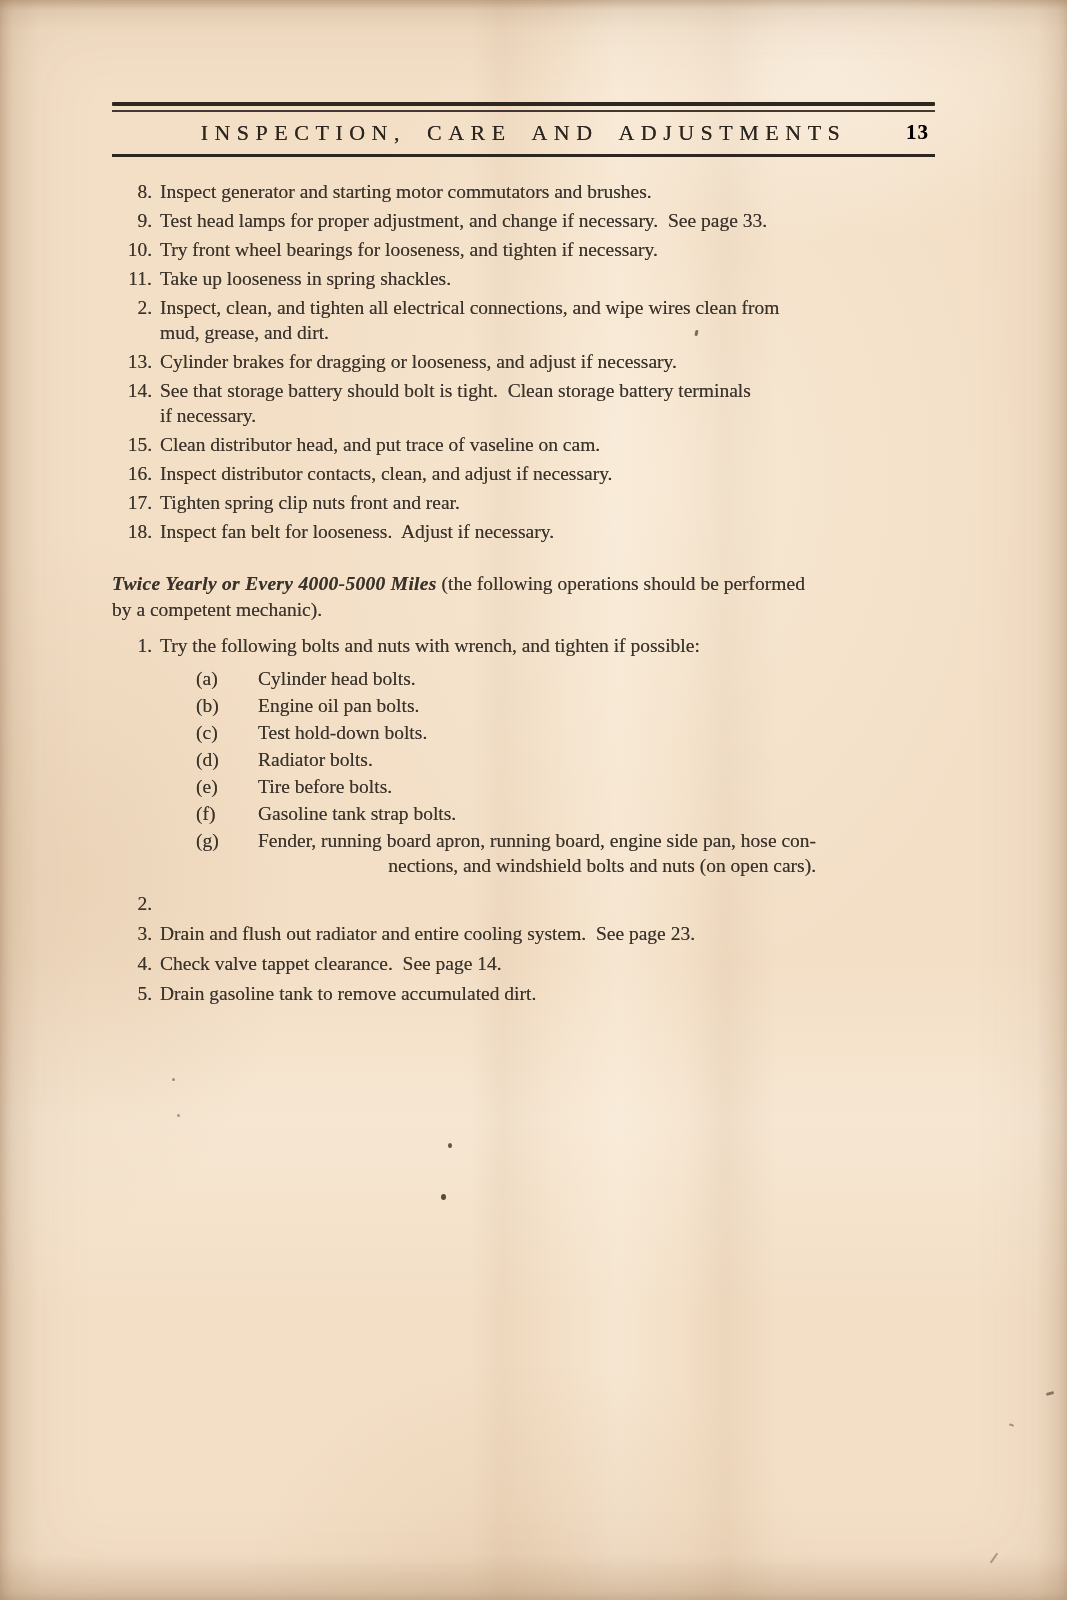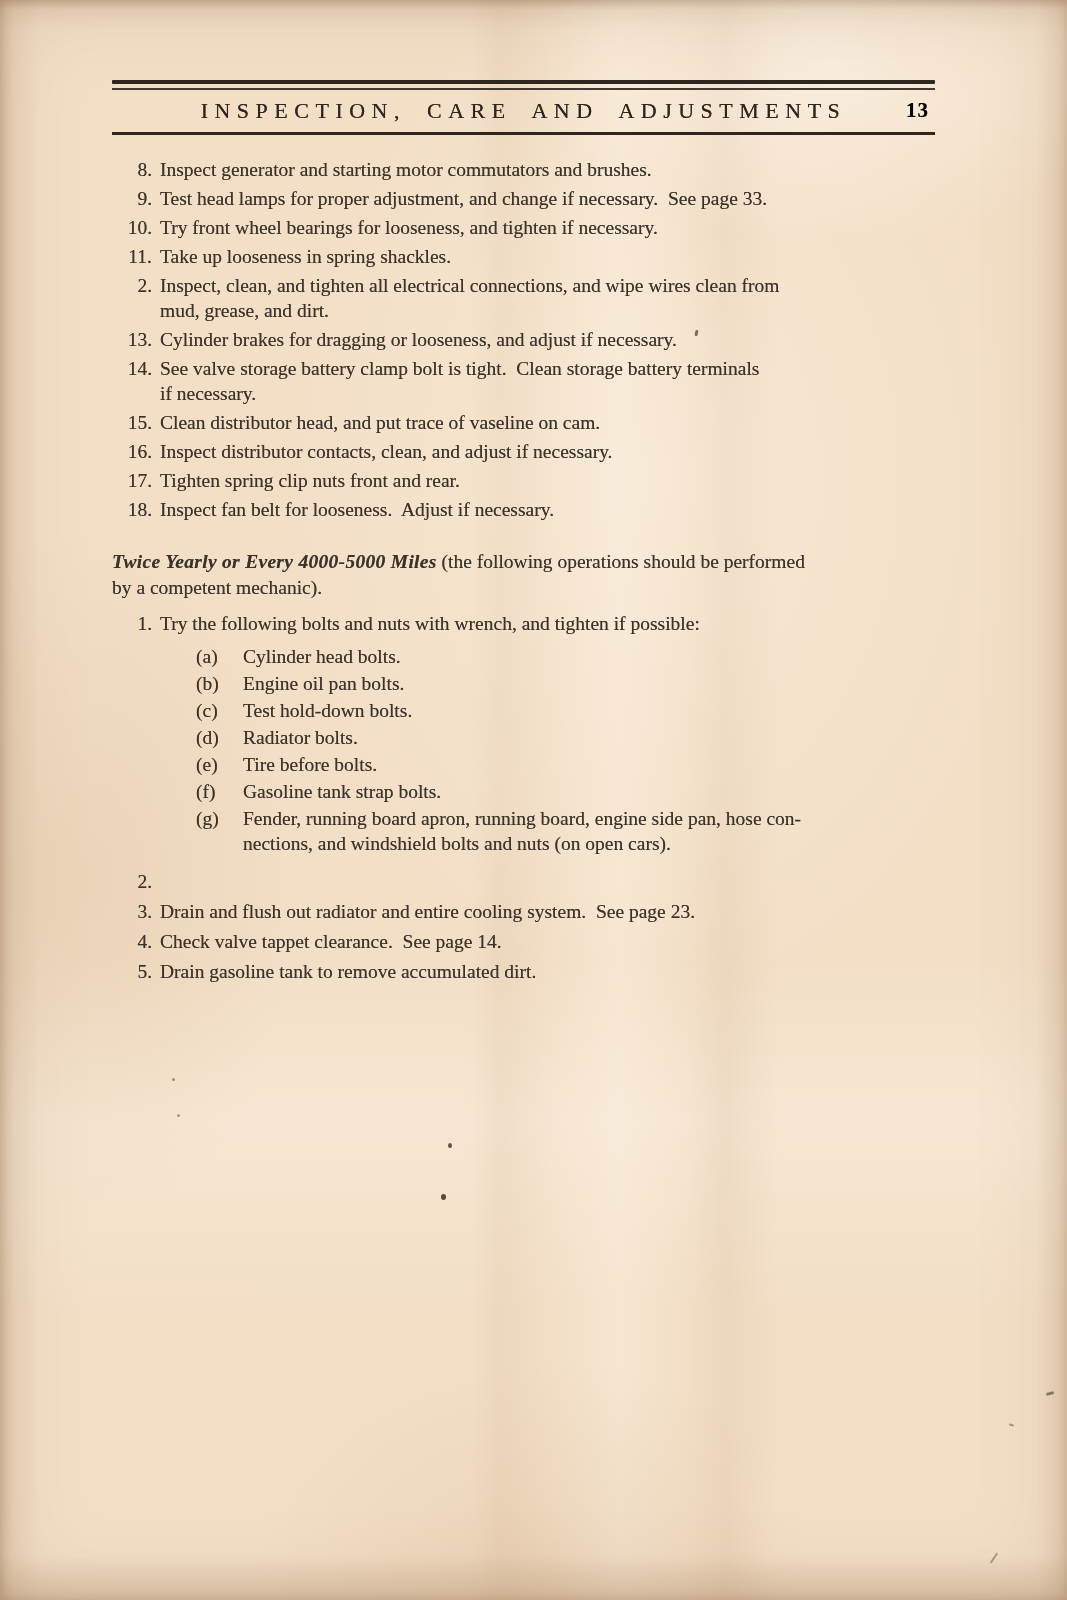--- a/index.html
+++ b/index.html
@@ -19,21 +19,21 @@
       linear-gradient(90deg, rgba(165,125,90,0.30) 0px, rgba(165,125,90,0.10) 14px, rgba(0,0,0,0) 40px),
       linear-gradient(270deg, rgba(170,130,95,0.20) 0px, rgba(0,0,0,0) 30px),
       linear-gradient(180deg, rgba(150,110,75,0.35) 0px, rgba(150,110,75,0.10) 10px, rgba(0,0,0,0) 30px),
       linear-gradient(0deg, rgba(150,110,75,0.25) 0px, rgba(0,0,0,0) 45px),
       linear-gradient(90deg, transparent 44%, rgba(185,150,115,0.10) 47%, transparent 52%, rgba(255,250,240,0.25) 58%, transparent 64%, rgba(185,150,115,0.12) 68%, transparent 73%),
       linear-gradient(180deg, transparent 60%, rgba(255,248,238,0.30) 70%, transparent 82%),
       #f3dfc6;
     box-shadow: inset 0 0 90px rgba(130,95,60,0.18), inset 0 0 10px rgba(110,80,50,0.20);
   }
   .content{
-    position:absolute;left:112px;top:80px;width:823px;
+    position:absolute;left:112px;top:102px;width:823px;
     color:#3a332b;font-size:19.5px;line-height:25px;
     text-shadow:0 0 0.45px rgba(58,51,43,0.65);
   }
   
   .rule-thick{height:4px;background:#2d271f;border-radius:1px;}
   .rule-thin{height:2px;background:#2d271f;margin-top:4px;opacity:.9;}
   .rule-bottom{height:3px;background:#2d271f;margin-top:2px;}
   .header-row{position:relative;height:40px;display:flex;align-items:center;justify-content:center;}
   .title{
     font-size:22px;letter-spacing:6.5px;word-spacing:9px;color:#2c261f;
@@ -46,21 +46,21 @@
   
   .list{margin-top:22px;}
   .row{display:flex;margin-bottom:4px;}
   .row .num{flex:0 0 40px;text-align:right;}
   .row .txt{margin-left:8px;white-space:pre-wrap;}
   .section-head{margin-top:27px;margin-bottom:10px;white-space:pre-wrap;line-height:26px;}
   .section-head .emph{font-weight:700;font-style:italic;letter-spacing:0.3px;}
   .sublist{margin:8px 0 13px 84px;}
   .subrow{display:flex;margin-bottom:2px;}
   .subrow .letter{flex:0 0 44px;}
-  .subrow .txt{margin-left:3px;white-space:pre-wrap;}
+  .subrow .txt{margin-left:18px;white-space:pre-wrap;text-align:right;}
   .list2 .row{margin-bottom:5px;}
   
   .speck{position:absolute;background:#463a2a;border-radius:50%;}
   .s1{left:448px;top:1143px;width:4px;height:5px;opacity:.85;}
   .s2{left:441px;top:1194px;width:5px;height:6px;opacity:.9;}
   .s3{left:1046px;top:1392px;width:8px;height:3px;opacity:.6;transform:rotate(-15deg);border-radius:2px;}
   .s4{left:1009px;top:1424px;width:5px;height:2px;opacity:.45;transform:rotate(20deg);border-radius:2px;}
   .s5{left:172px;top:1078px;width:3px;height:3px;opacity:.5;}
   .s6{left:177px;top:1114px;width:3px;height:3px;opacity:.45;}
   .s7{left:695px;top:330px;width:3px;height:6px;opacity:.7;border-radius:2px;transform:rotate(12deg);}
@@ -104,21 +104,21 @@
       <span class="num">2.</span>
       <span class="txt">Inspect, clean, and tighten all electrical connections, and wipe wires clean from
 mud, grease, and dirt.</span>
     </div>
     <div class="row">
       <span class="num">13.</span>
       <span class="txt">Cylinder brakes for dragging or looseness, and adjust if necessary.</span>
     </div>
     <div class="row">
       <span class="num">14.</span>
-      <span class="txt">See valve storage battery clamp bolt is tight.  Clean storage battery terminals
+      <span class="txt">See that storage battery should bolt is tight.  Clean storage battery terminals
 if necessary.</span>
     </div>
     <div class="row">
       <span class="num">15.</span>
       <span class="txt">Clean distributor head, and put trace of vaseline on cam.</span>
     </div>
     <div class="row">
       <span class="num">16.</span>
       <span class="txt">Inspect distributor contacts, clean, and adjust if necessary.</span>
     </div>

